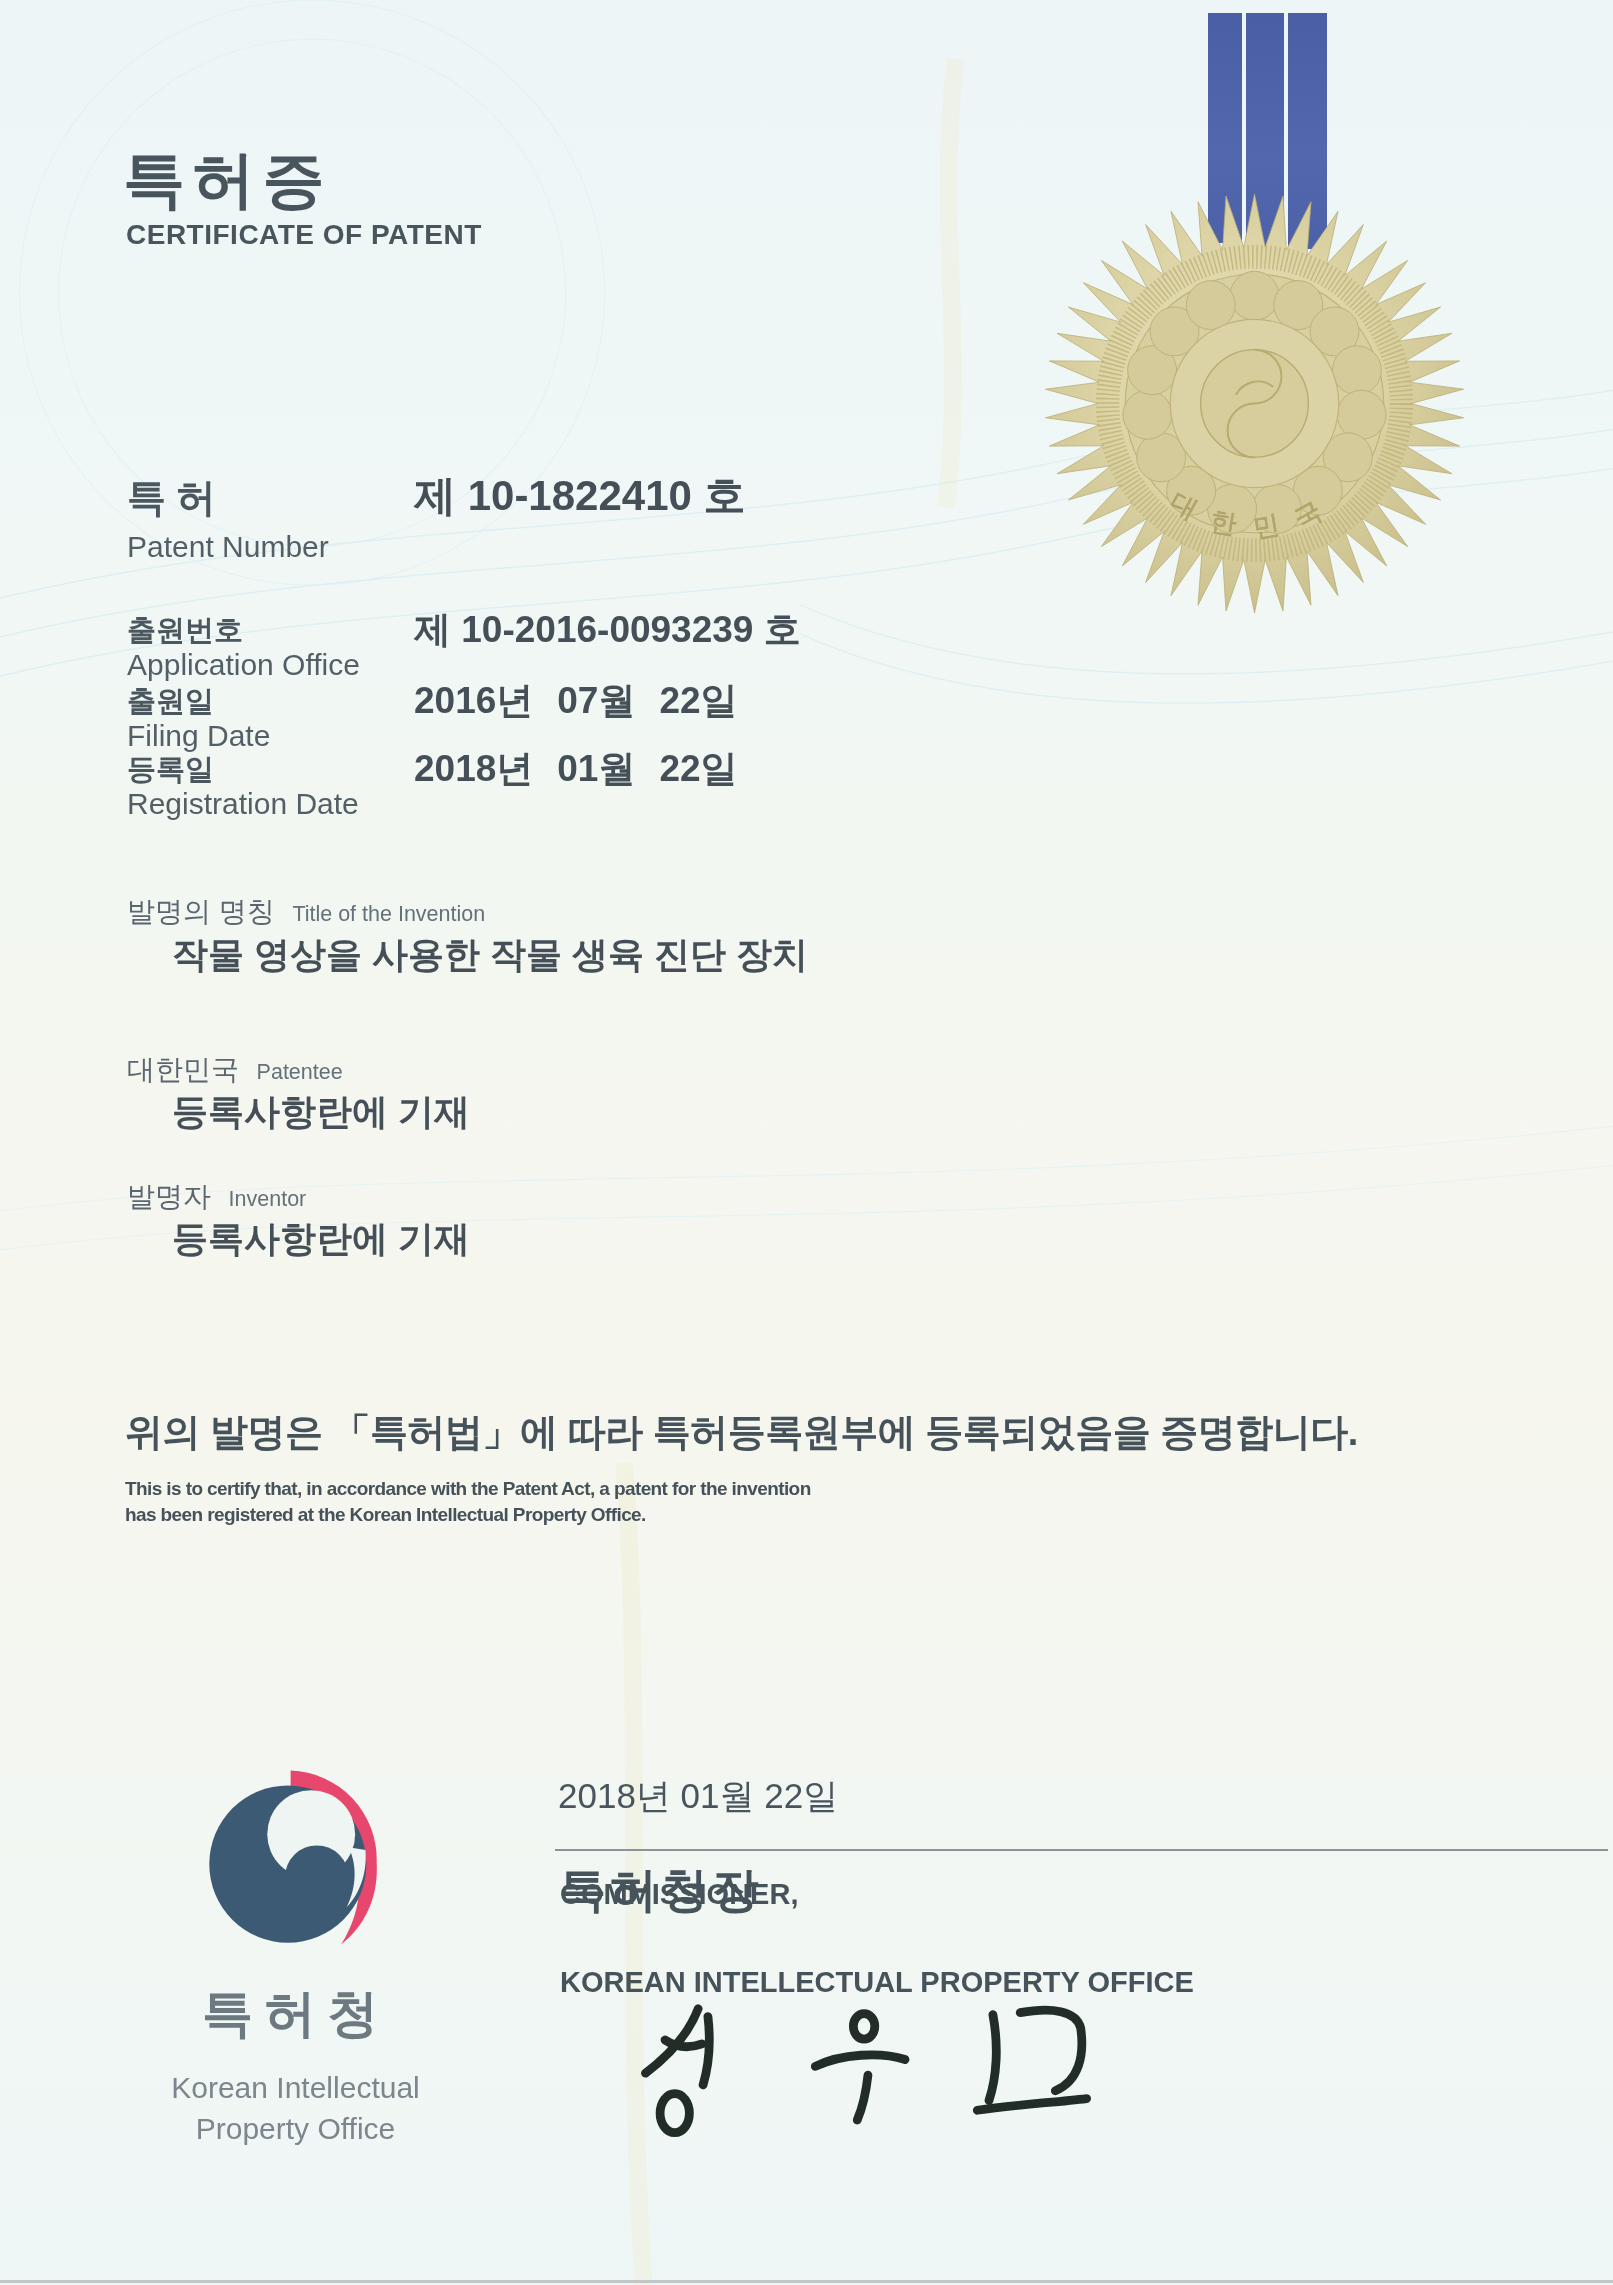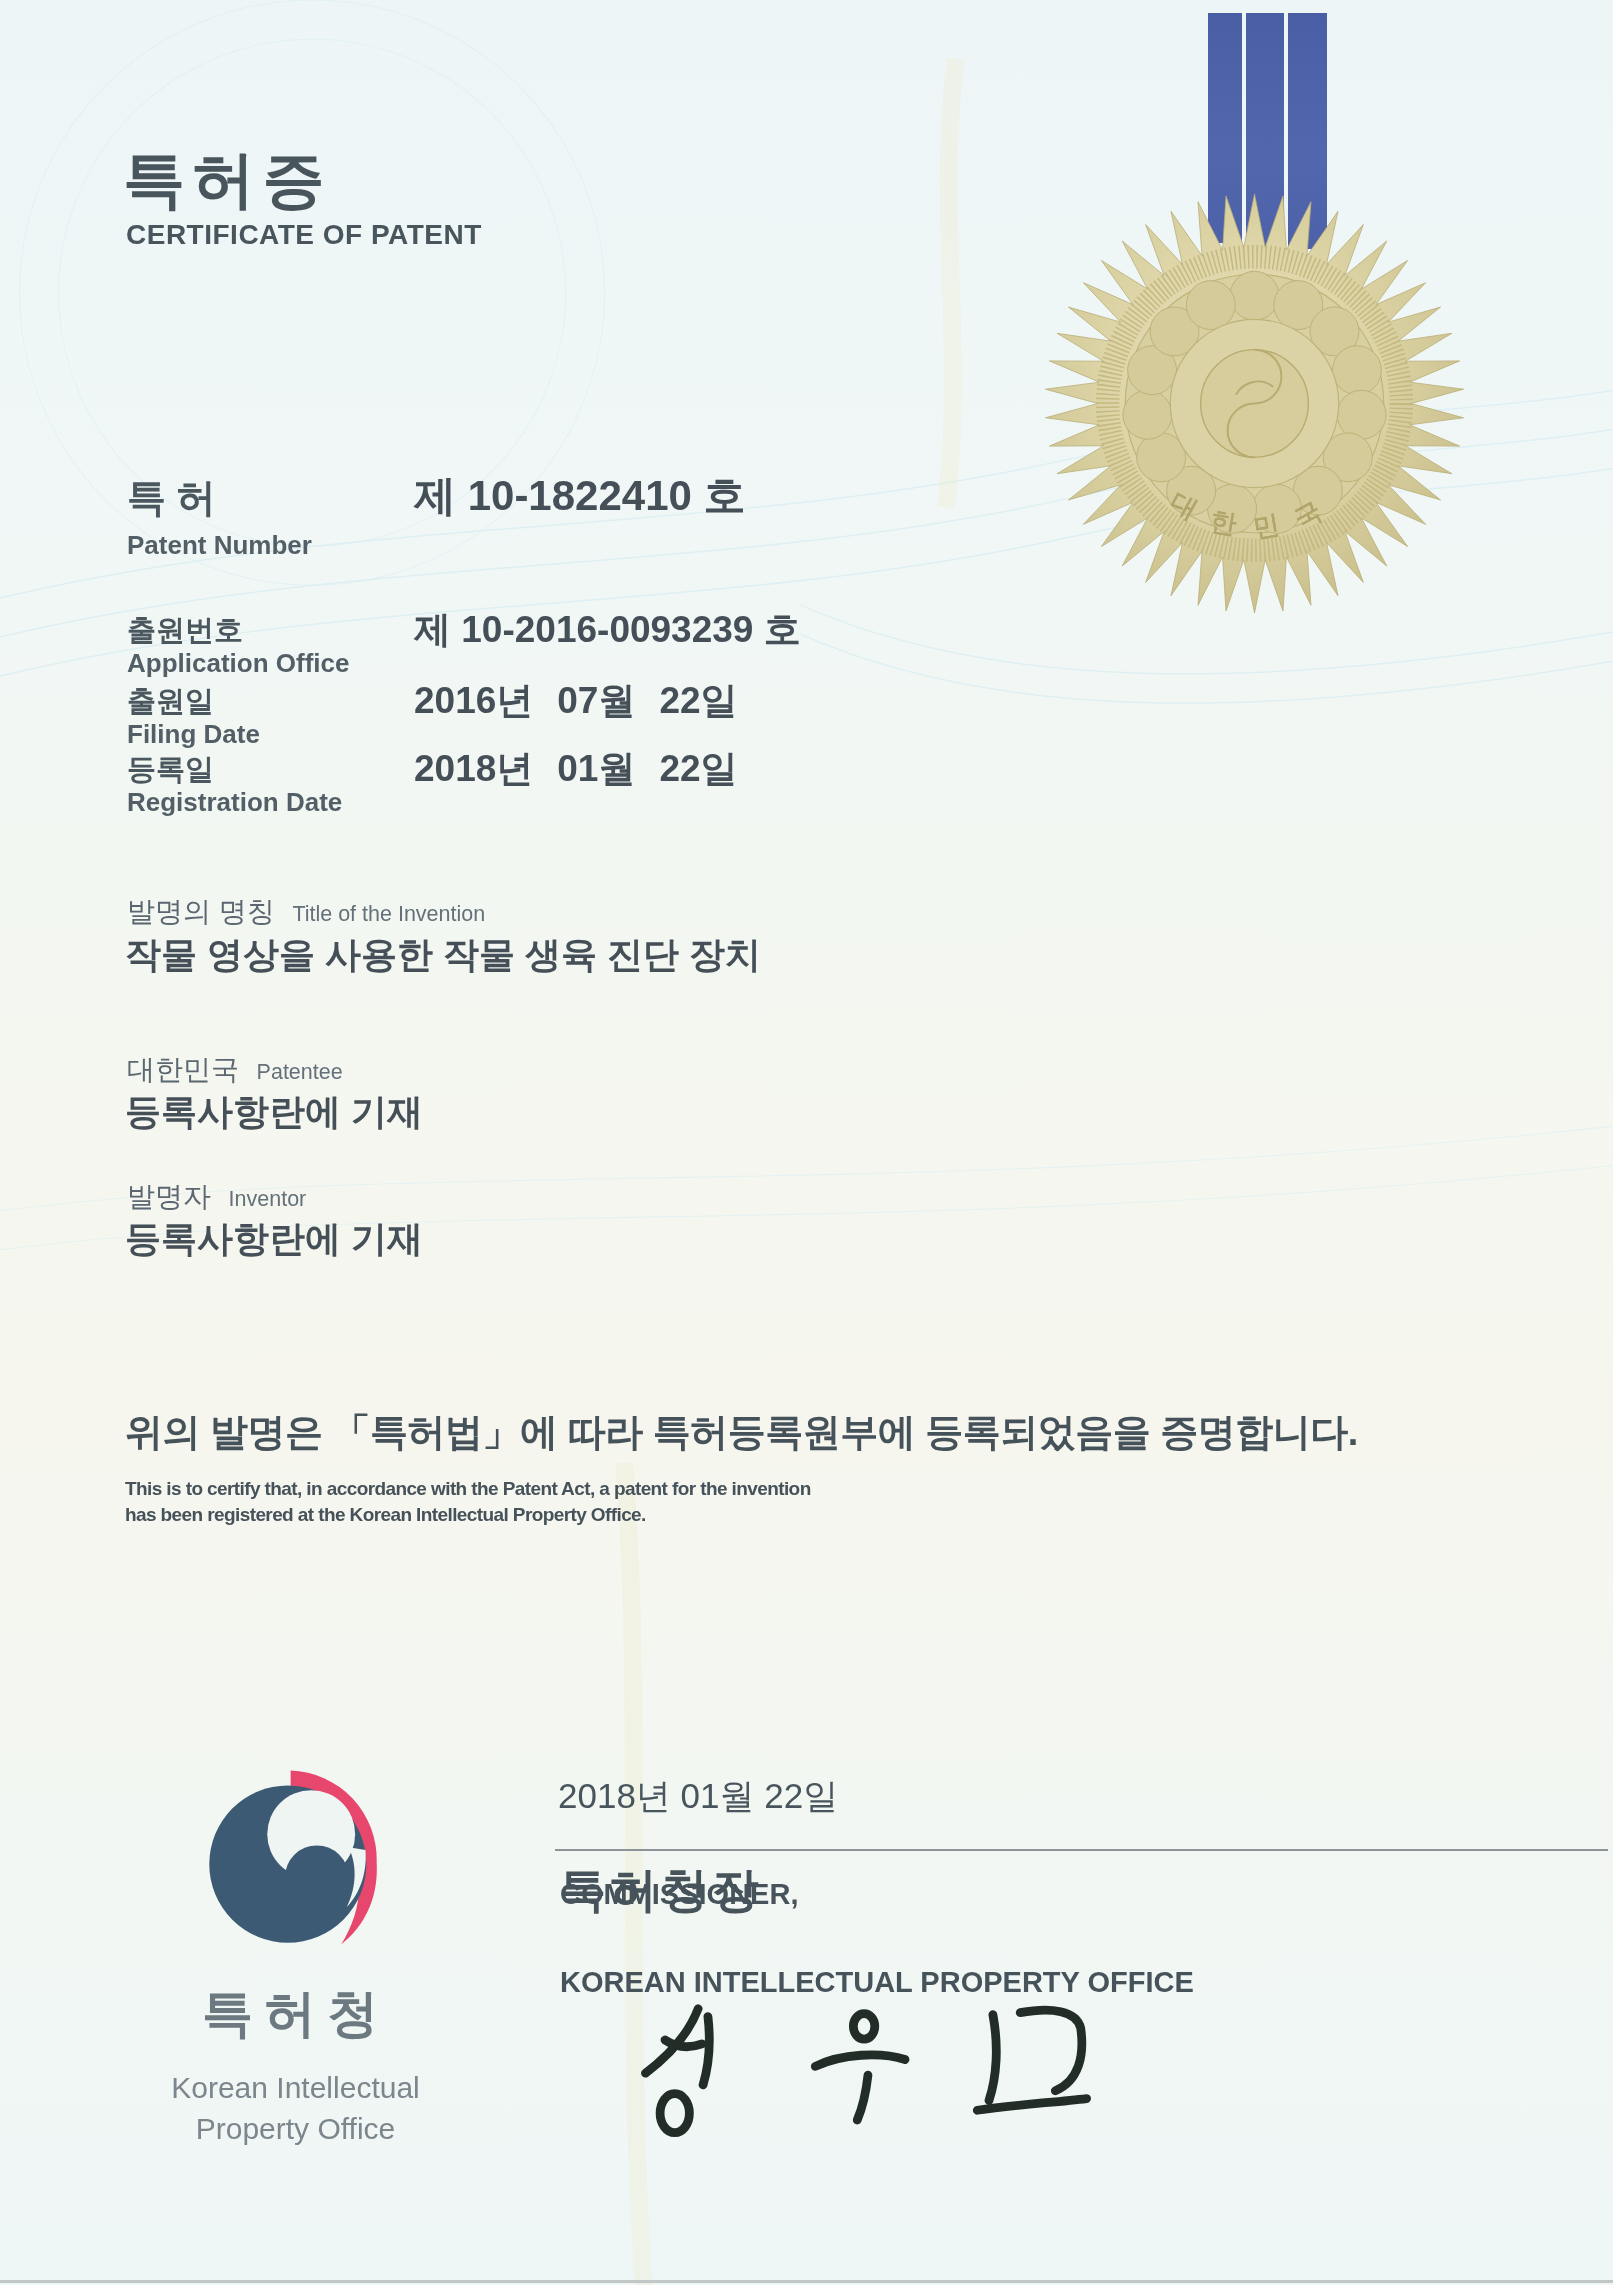--- a/index.html
+++ b/index.html
@@ -10,28 +10,28 @@
       linear-gradient(180deg,#edf5f7 0%,#f0f7f6 22%,#f4f7f0 45%,#f6f6ee 62%,#f2f7f3 82%,#eef6f6 100%);
   }
   .abs{position:absolute;}
   .nowrap{white-space:nowrap;}
   
   .title-ko{left:123px;top:138px;font-size:62px;font-weight:700;letter-spacing:7.8px;color:#49555d;}
   .title-en{left:126px;top:219px;font-size:28px;font-weight:700;letter-spacing:0.5px;color:#49555d;}
   
   .lab-ko-lg{font-size:39px;font-weight:700;color:#4b575f;}
   .lab-ko{font-size:29px;font-weight:700;color:#4b575f;}
-  .lab-en{font-size:26px;font-weight:700;color:#535f67;}
+  .lab-en{font-size:30px;font-weight:400;color:#535f67;}
   .val-lg{font-size:42px;font-weight:700;color:#454f57;}
   .val{font-size:37px;font-weight:700;color:#454f57;}
   .word-sp{word-spacing:13.7px;}
   
   .sec-ko{font-size:28px;font-weight:500;color:#5b6770;}
   .sec-en{font-size:21.5px;font-weight:500;color:#64707a;margin-left:17.6px;}
-  .sec-val{font-size:36px;font-weight:700;color:#454f57;}
+  .sec-val{font-size:36px;font-weight:700;color:#454f57;margin-left:47px;}
   
   .stmt-ko{left:125px;top:1407px;font-size:38px;font-weight:700;color:#46525a;letter-spacing:-0.5px;}
   .stmt-en{left:125px;top:1476px;font-size:19px;font-weight:700;color:#46525a;letter-spacing:-0.6px;line-height:1.38;}
   
   .issue-date{left:558px;top:1773px;font-size:35px;font-weight:500;color:#49555d;}
   .rule{left:555px;top:1849px;width:1053px;height:2px;background:#8d9399;}
   .comm-ko{left:559px;top:1859px;font-size:47px;font-weight:700;letter-spacing:3.9px;color:#47535b;}
   .comm-en1{left:560px;top:1878px;font-size:29px;font-weight:700;color:#47535b;}
   .comm-en2{left:560px;top:1966px;font-size:29px;font-weight:700;color:#47535b;}
   

